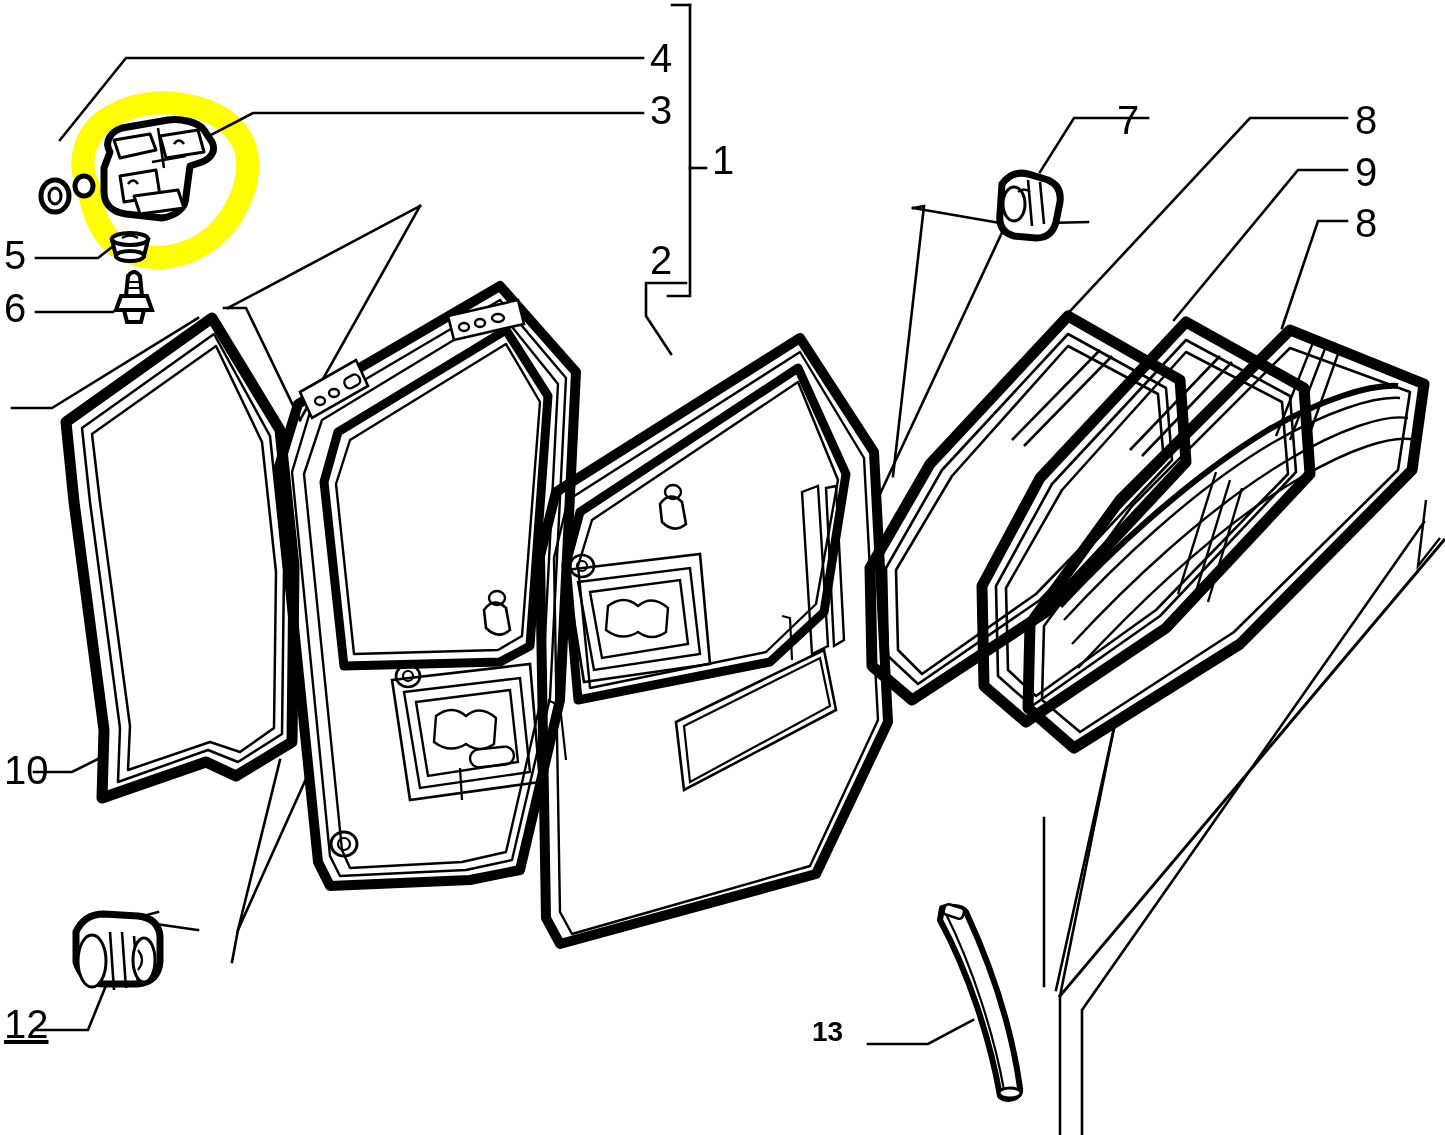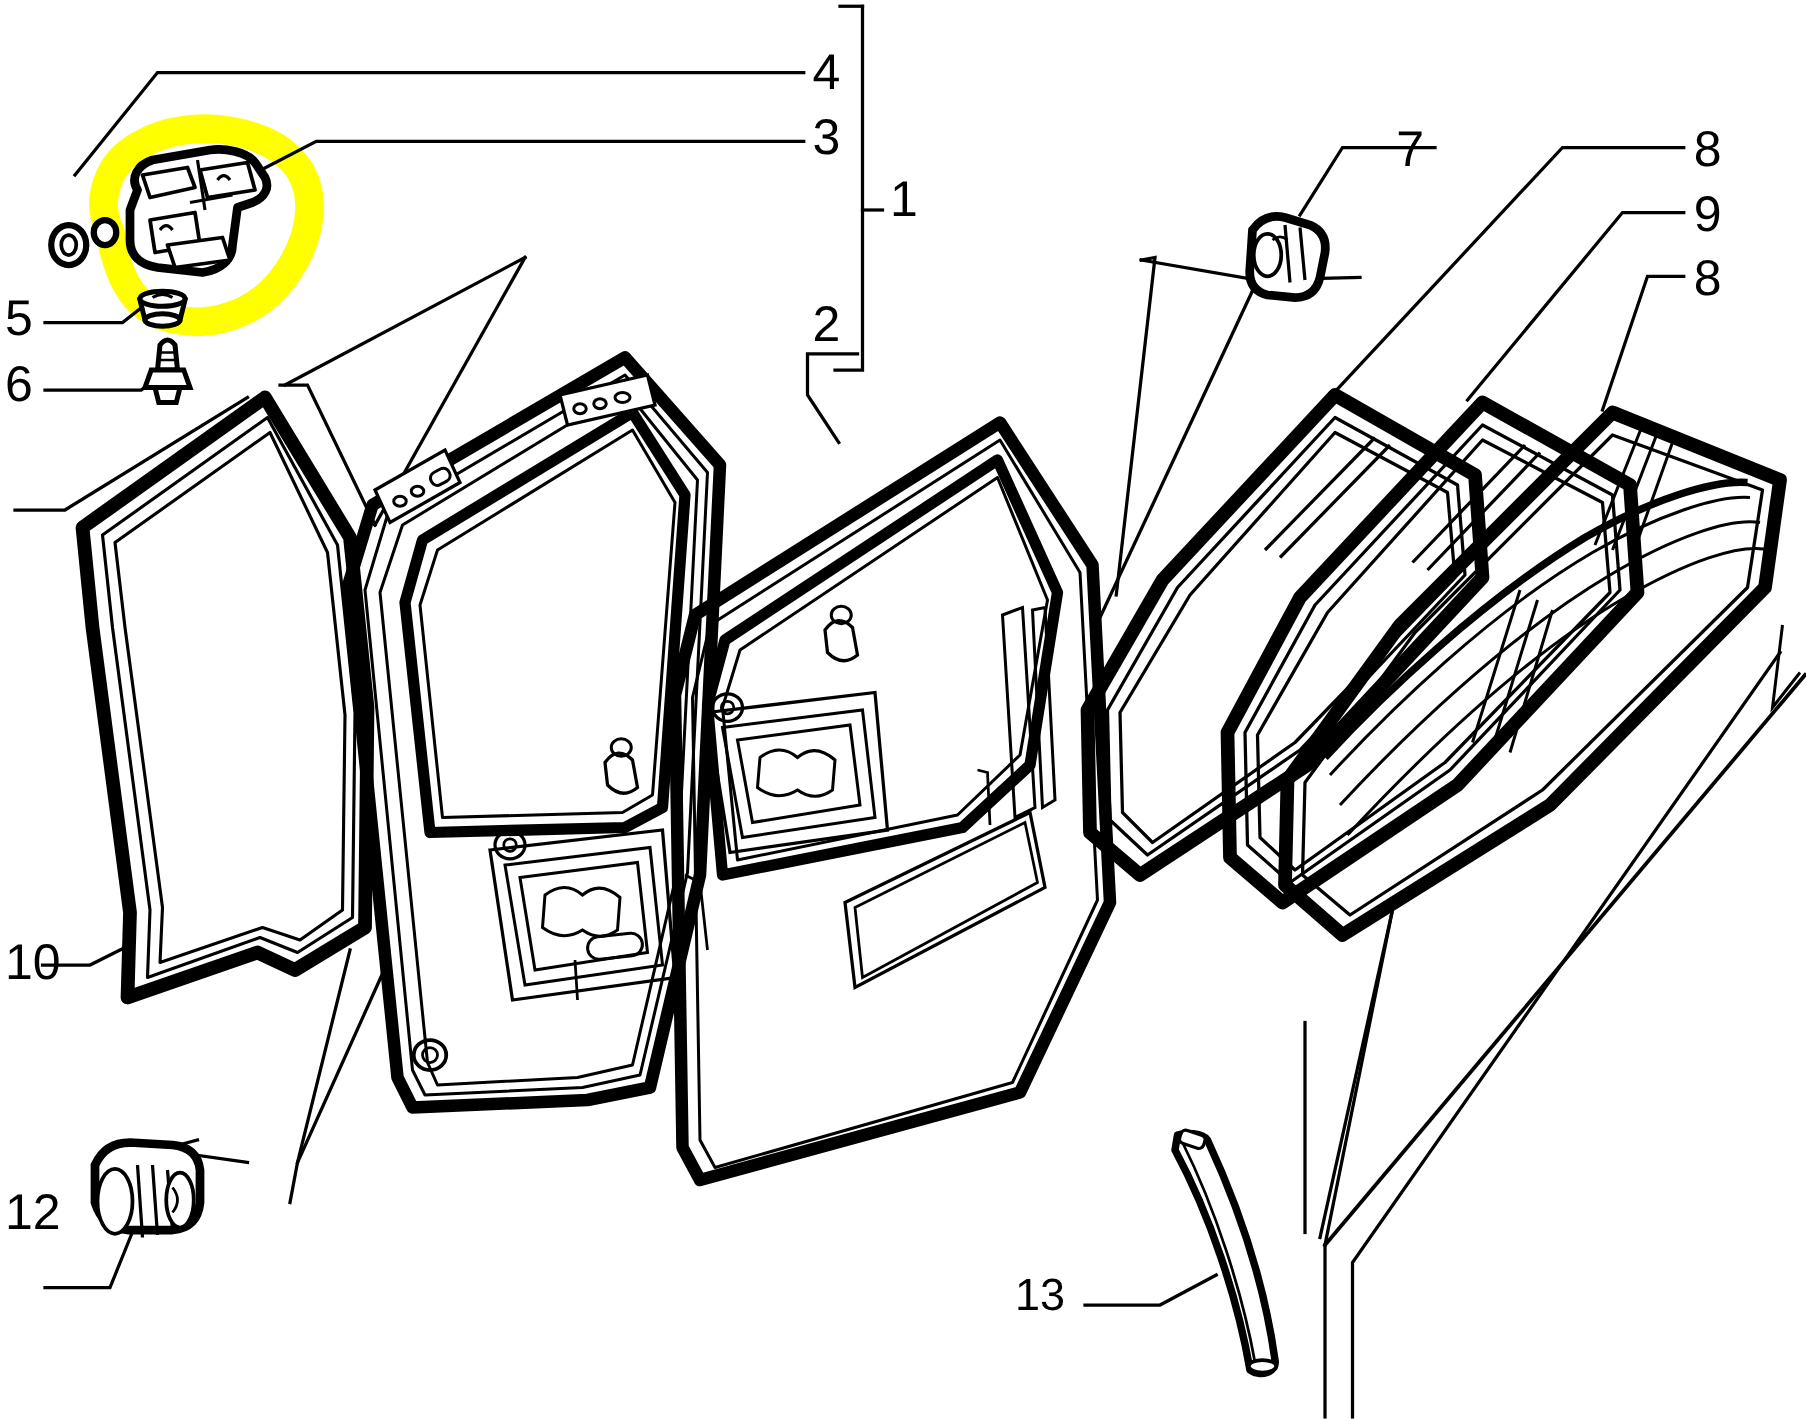--- a/index.html
+++ b/index.html
@@ -27,21 +27,21 @@
   }
   .callout-label {
     position: absolute;
     font-family: "Liberation Sans", sans-serif;
     color: #000000;
     line-height: 1;
     white-space: nowrap;
     user-select: none;
   }
   .lbl-reg { font-size: 40px; font-weight: 400; }
-  .lbl-bold { font-size: 36px; font-weight: 400; }
+  .lbl-bold { font-size: 28px; font-weight: 700; }
 </style>
 </head>
 <body>
 
 <div id="diagram-root">
 
   <svg id="diagram-svg" viewBox="0 0 1445 1135">
 
     <g>
       <path d="M 88 185
@@ -363,16 +363,16 @@
   <div class="callout-label lbl-reg" style="left:650px; top:90px;">3</div>
   <div class="callout-label lbl-reg" style="left:712px; top:140px;">1</div>
   <div class="callout-label lbl-reg" style="left:650px; top:240px;">2</div>
   <div class="callout-label lbl-reg" style="left:4px;   top:235px;">5</div>
   <div class="callout-label lbl-reg" style="left:4px;   top:288px;">6</div>
   <div class="callout-label lbl-reg" style="left:1117px;top:100px;">7</div>
   <div class="callout-label lbl-reg" style="left:1355px;top:100px;">8</div>
   <div class="callout-label lbl-reg" style="left:1355px;top:152px;">9</div>
   <div class="callout-label lbl-reg" style="left:1355px;top:203px;">8</div>
   <div class="callout-label lbl-reg" style="left:4px;   top:750px;">10</div>
-  <div class="callout-label lbl-reg" style="left:4px;   top:950px;">12</div>
+  <div class="callout-label lbl-reg" style="left:4px;   top:1004px;text-decoration:underline;">12</div>
   <div class="callout-label lbl-bold" style="left:812px;top:1018px;">13</div>
 
 </div>
 
 </body></html>

